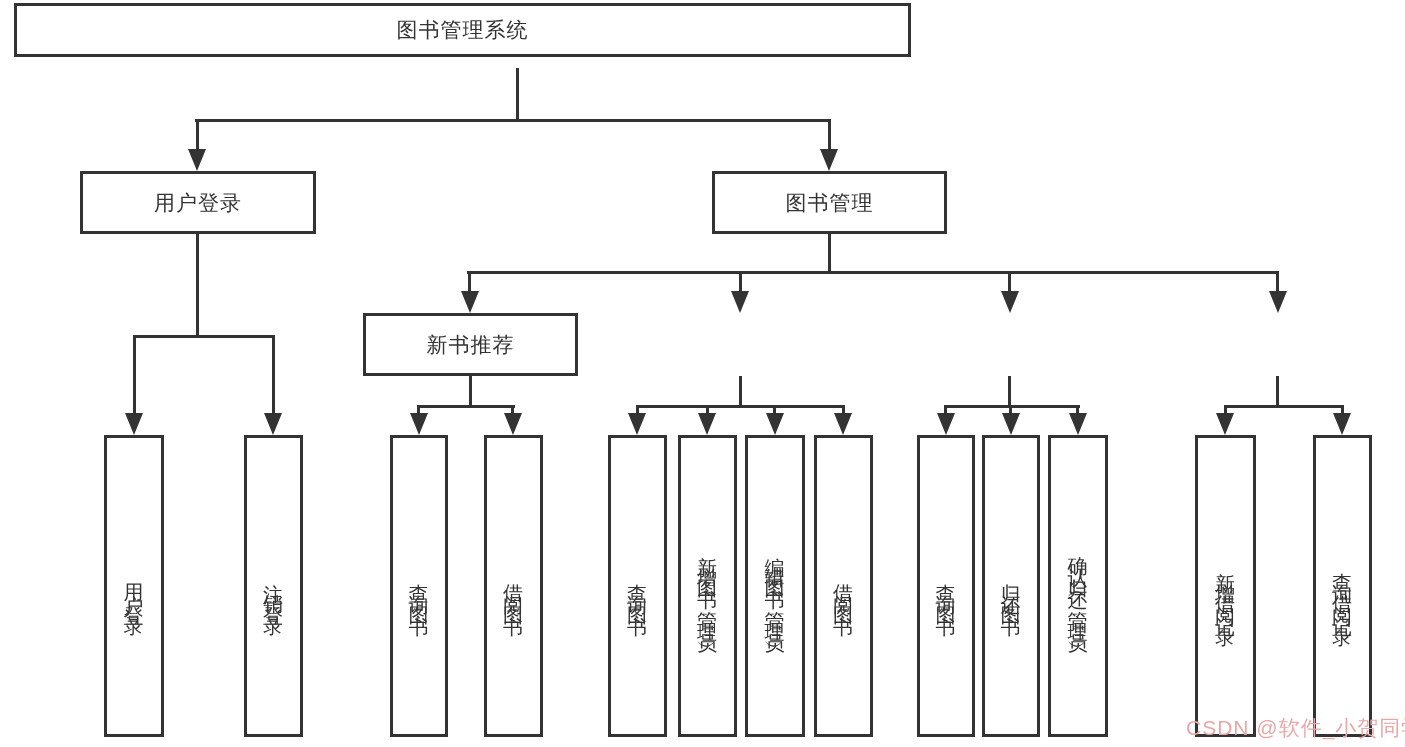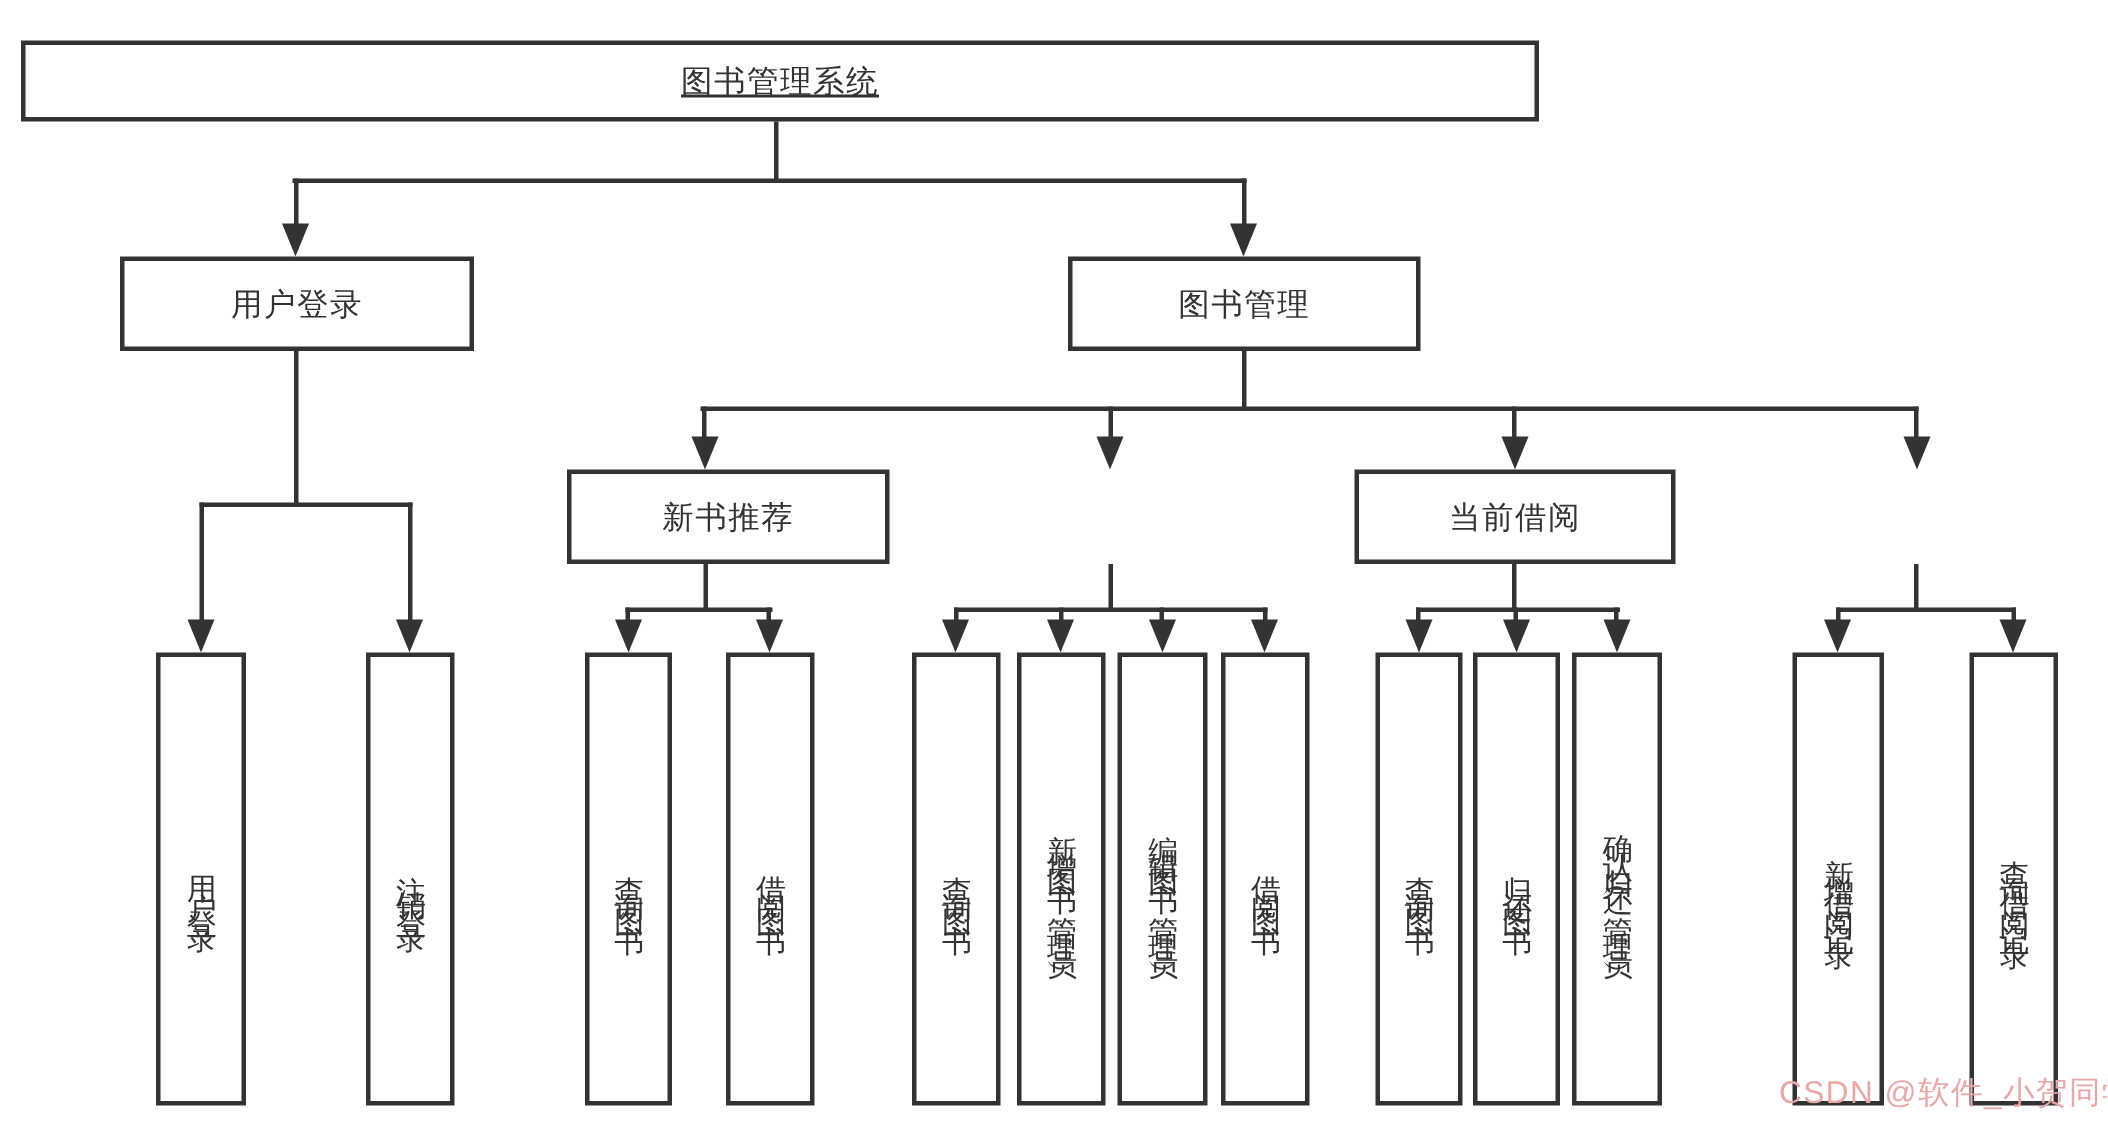--- a/index.html
+++ b/index.html
@@ -65,21 +65,21 @@
     color: var(--watermark);
     z-index: 3;
     white-space: nowrap;
   }
 </style>
 </head>
 <body>
 
 <div id="canvas">
 
-  <div class="box" style="left:14px; top:27px; width:1012px; height:54px;text-decoration:underline;">图书管理系统</div>
+  <div class="box" style="left:14px; top:3px; width:897px; height:54px;">图书管理系统</div>
 
   <div class="vline" style="left:516px; top:68px; height:53px;"></div>
   <div class="hline" style="left:195px; top:119px; width:636px;"></div>
   <div class="vline" style="left:196px; top:119px; height:32px;"></div>
   <div class="arrow" style="left:188px; top:149px;"></div>
   <div class="vline" style="left:828px; top:119px; height:32px;"></div>
   <div class="arrow" style="left:820px; top:149px;"></div>
 
   <div class="box" style="left:80px; top:171px; width:236px; height:63px;">用户登录</div>
   <div class="box" style="left:712px; top:171px; width:235px; height:63px;">图书管理</div>
@@ -95,22 +95,21 @@
   <div class="hline" style="left:467px; top:271px; width:812px;"></div>
   <div class="vline" style="left:468px; top:271px; height:22px;"></div>
   <div class="arrow" style="left:461px; top:291px;"></div>
   <div class="vline" style="left:739px; top:271px; height:22px;"></div>
   <div class="arrow" style="left:731px; top:291px;"></div>
   <div class="vline" style="left:1008px; top:271px; height:22px;"></div>
   <div class="arrow" style="left:1001px; top:291px;"></div>
   <div class="vline" style="left:1276px; top:271px; height:22px;"></div>
   <div class="arrow" style="left:1269px; top:291px;"></div>
 
-  <div class="box" style="left:378px; top:313px; width:215px; height:63px;text-align:center;">新书推荐</div>
-  <div class="box" style="left:903px; top:313px; width:214px; height:63px;">当前借阅</div>
+  <div class="box" style="left:363px; top:313px; width:215px; height:63px;text-align:center;">新书推荐</div>
 
   <div class="vline" style="left:469px; top:376px; height:31px;"></div>
   <div class="hline" style="left:417px; top:405px; width:98px;"></div>
   <div class="vline" style="left:417px; top:405px; height:10px;"></div>
   <div class="arrow" style="left:410px; top:413px;"></div>
   <div class="vline" style="left:511px; top:405px; height:10px;"></div>
   <div class="arrow" style="left:504px; top:413px;"></div>
 
   <div class="vline" style="left:739px; top:376px; height:31px;"></div>
   <div class="hline" style="left:636px; top:405px; width:209px;"></div>

